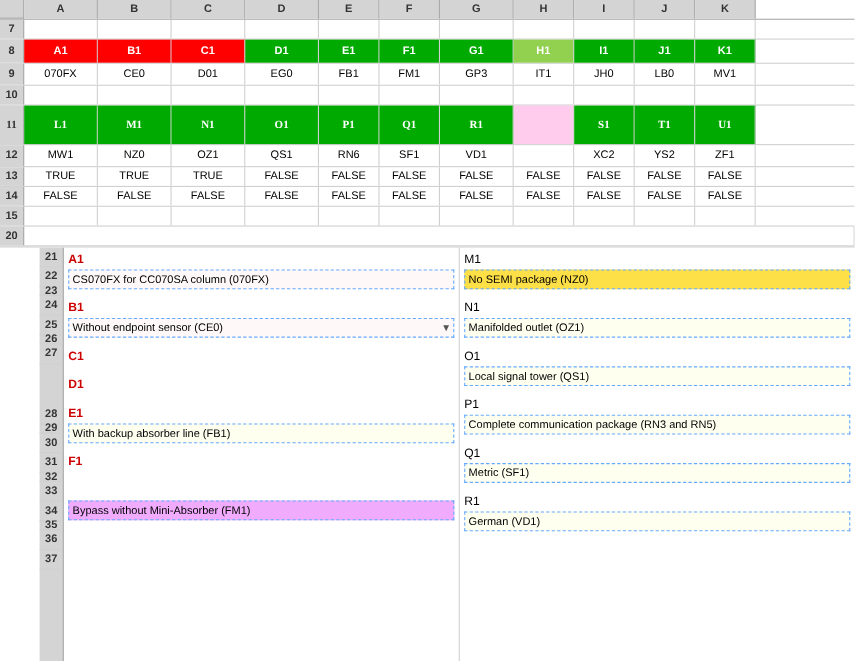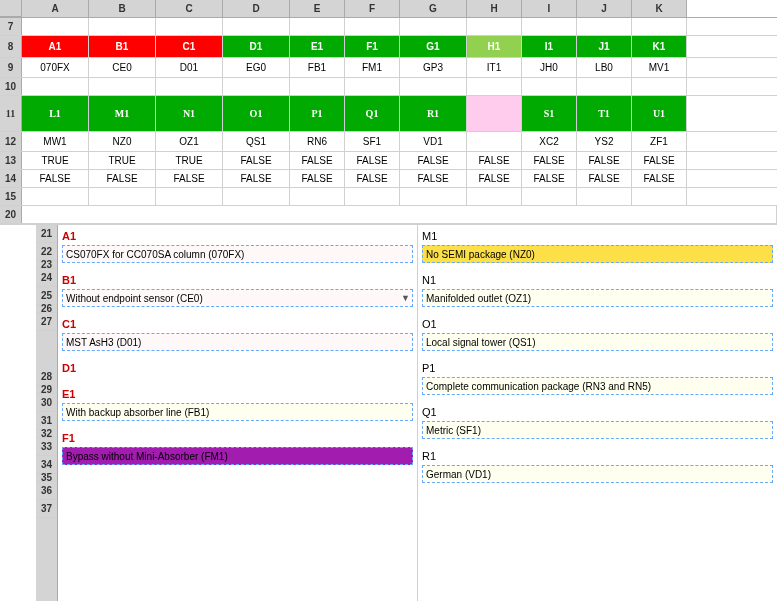--- a/index.html
+++ b/index.html
@@ -238,42 +238,39 @@
       </div>
       <div style="height:18px;border:1px dashed #66aaff;background:#fff8f8;display:flex;align-items:center;padding:0 3px;font-size:10px;position:relative;">
         Without endpoint sensor (CE0)
         <span style="position:absolute;right:2px;font-size:9px;color:#555;">▼</span>
       </div>
       <div style="height:8px;"></div>
 
       <div style="height:18px;display:flex;align-items:center;">
         <span style="color:#cc0000;font-weight:bold;font-size:11px;">C1</span>
       </div>
-      <div style="height:18px;border:1px dashed #66aaff;background:#fff8f8;display:flex;align-items:center;padding:0 3px;font-size:10px;">
-        MST AsH3 (D01)
-      </div>
       <div style="height:8px;"></div>
 
       <div style="height:18px;display:flex;align-items:center;">
         <span style="color:#cc0000;font-weight:bold;font-size:11px;">D1</span>
       </div>
       <div style="height:8px;"></div>
 
       <div style="height:18px;display:flex;align-items:center;">
         <span style="color:#cc0000;font-weight:bold;font-size:11px;">E1</span>
       </div>
       <div style="height:18px;border:1px dashed #66aaff;background:#fffff0;display:flex;align-items:center;padding:0 3px;font-size:10px;">
         With backup absorber line (FB1)
       </div>
       <div style="height:8px;"></div>
 
       <div style="height:18px;display:flex;align-items:center;">
         <span style="color:#cc0000;font-weight:bold;font-size:11px;">F1</span>
       </div>
-      <div style="height:18px;border:1px dashed #66aaff;background:#a21caf;display:flex;align-items:center;padding:0 3px;font-size:10px;">
+      <div style="height:18px;border:1px dashed #66aaff;background:#f0abfc;display:flex;align-items:center;padding:0 3px;font-size:10px;margin-top:26px;">
         Bypass without Mini-Absorber (FM1)
       </div>
     </div>
 
     <div style="flex:1; display:flex; flex-direction:column; padding:2px 4px; overflow:hidden; border-left:1px solid #d0d0d0;">
 
       <div style="height:18px;display:flex;align-items:center;">
         <span style="color:#000;font-size:11px;">M1</span>
       </div>
       <div style="height:18px;border:1px dashed #66aaff;background:#fde047;display:flex;align-items:center;padding:0 3px;font-size:10px;">

